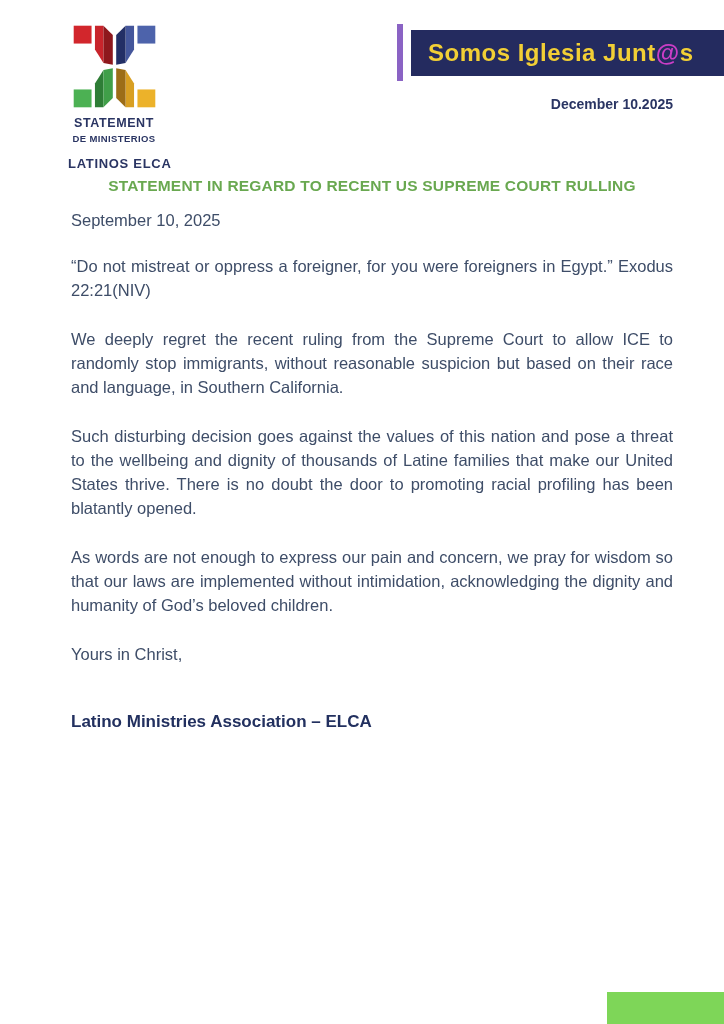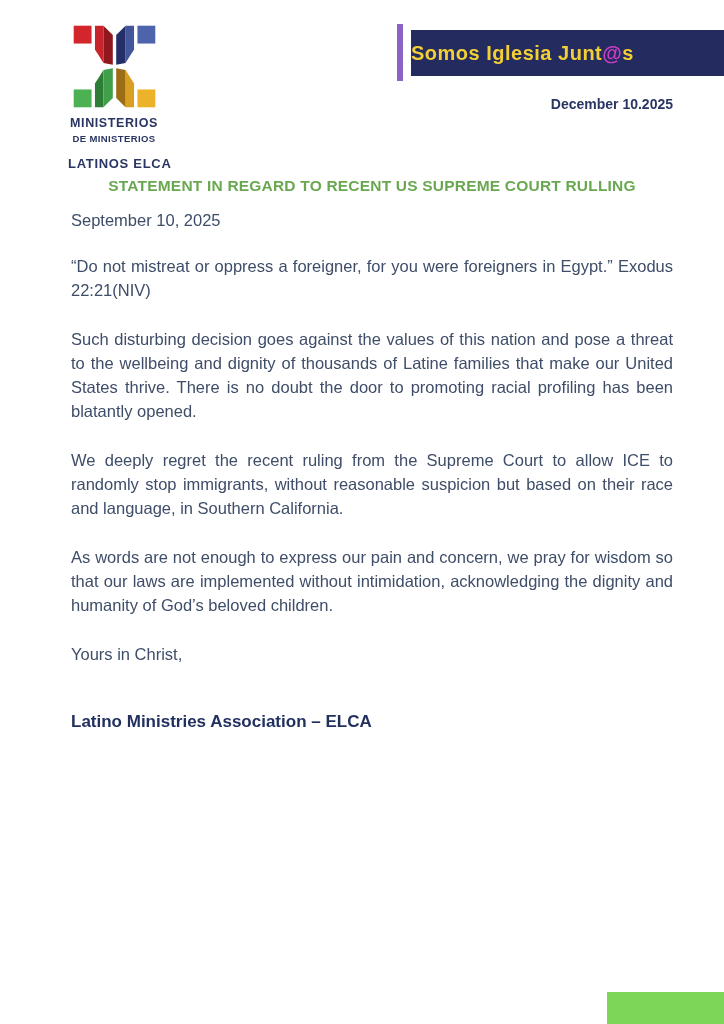--- a/index.html
+++ b/index.html
@@ -12,22 +12,22 @@
   .logo-block { position:absolute; left:68px; top:24px; width:92px; text-align:center; color:#2a3563; }
   .logo-icon { display:block; margin:0 auto 7px auto; }
   .logo-l1 { font-size:12.5px; font-weight:700; letter-spacing:0.6px; white-space:nowrap; }
   .logo-l2 { font-size:9.5px;  font-weight:700; letter-spacing:0.4px; margin-top:3px; white-space:nowrap; }
   .logo-l3 { font-size:13px; font-weight:700; letter-spacing:0.7px; margin-top:12px; white-space:nowrap; }
 
   
   .banner-accent { position:absolute; left:397px; top:24px; width:6px; height:57px; background:#8a63c4; }
   .banner {
     position:absolute; left:411px; top:30px; right:0; height:46px; background:#242b5f;
-    display:flex; align-items:center; box-sizing:border-box;
-    font-size:20px; font-weight:700; color:#f2cf35; letter-spacing:0.5px; white-space:nowrap;
+    display:flex; align-items:center; padding-left:17px; box-sizing:border-box;
+    font-size:24px; font-weight:700; color:#f2cf35; letter-spacing:0.5px; white-space:nowrap;
   }
   .banner .at { color:#cb3ec6; }
 
   .header-date { position:absolute; top:96px; right:51px; font-size:14px; font-weight:700; color:#2a3563; }
 
   
   .content { position:absolute; left:71px; top:176px; width:602px; color:#3e4d68; font-size:16.5px; line-height:24px; }
   .heading {
     font-size:15.5px; font-weight:700; color:#69a850; text-align:center;
     margin:0 0 13px 0; letter-spacing:0.2px; line-height:19px;
@@ -65,40 +65,40 @@
         <polygon points="27,2 37,2 37,46 27,30" fill="#2e7d36"></polygon>
         <polygon points="37,2 48,13 48,48 37,46" fill="#409f49"></polygon>
       </g>
 
       <g transform="translate(100,100) scale(-1,-1)">
         <rect x="2" y="2" width="21" height="21" fill="#ecb22a"></rect>
         <polygon points="27,2 37,2 37,46 27,30" fill="#d89f22"></polygon>
         <polygon points="37,2 48,13 48,48 37,46" fill="#9c6d17"></polygon>
       </g>
     </svg>
-    <div class="logo-l1">MINISTERIOS</div>
+    <div class="logo-l1">STATEMENT</div>
     <div class="logo-l2">DE MINISTERIOS</div>
     <div class="logo-l3">LATINOS ELCA</div>
   </div>
 
   <div class="banner-accent"></div>
   <div class="banner">
     <span>Somos Iglesia Junt</span>
       <span class="at">@</span>
       <span>s</span>
   </div>
 
   <div class="header-date">December 10.2025</div>
 
   <main class="content">
     <h1 class="heading">STATEMENT IN REGARD TO RECENT US SUPREME COURT RULLING</h1>
     <p class="dateline">September 10, 2025</p>
     <p class="para">“Do not mistreat or oppress a foreigner, for you were foreigners in Egypt.” Exodus 22:21(NIV)</p>
+    <p class="para">We deeply regret the recent ruling from the Supreme Court to allow ICE to randomly stop immigrants, without reasonable suspicion but based on their race and language, in Southern California.</p>
     <p class="para">Such disturbing decision goes against the values of this nation and pose a threat to the wellbeing and dignity of thousands of Latine families that make our United States thrive. There is no doubt the door to promoting racial profiling has been blatantly opened.</p>
-    <p class="para">We deeply regret the recent ruling from the Supreme Court to allow ICE to randomly stop immigrants, without reasonable suspicion but based on their race and language, in Southern California.</p>
     <p class="para">As words are not enough to express our pain and concern, we pray for wisdom so that our laws are implemented without intimidation, acknowledging the dignity and humanity of God’s beloved children.</p>
     <p class="closing">Yours in Christ,</p>
     <p class="signature">Latino Ministries Association – ELCA</p>
   </main>
 
   <div class="corner-rect"></div>
 
 </div>
 
 </body></html>

